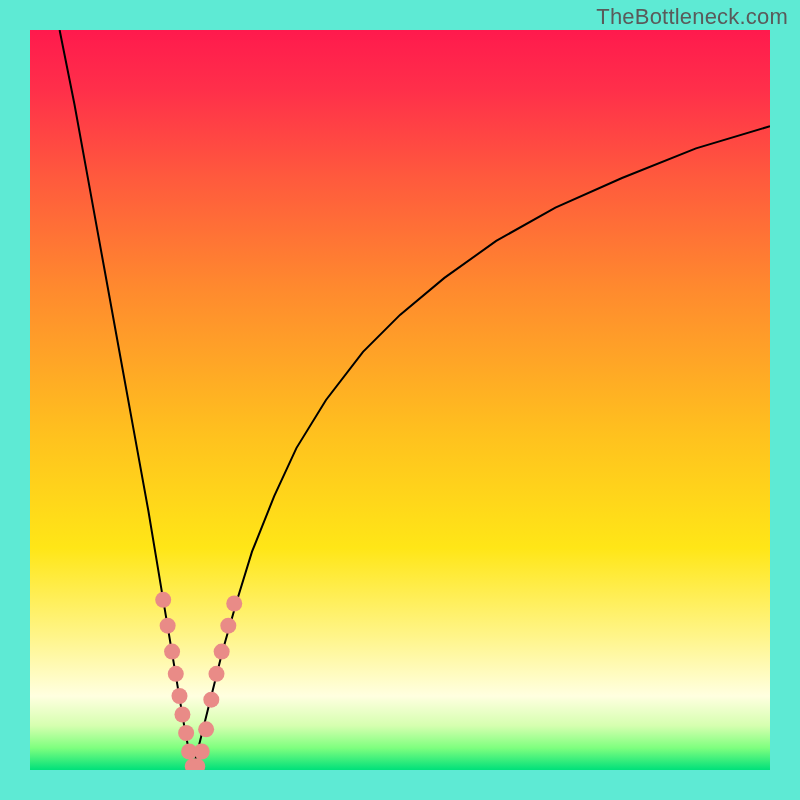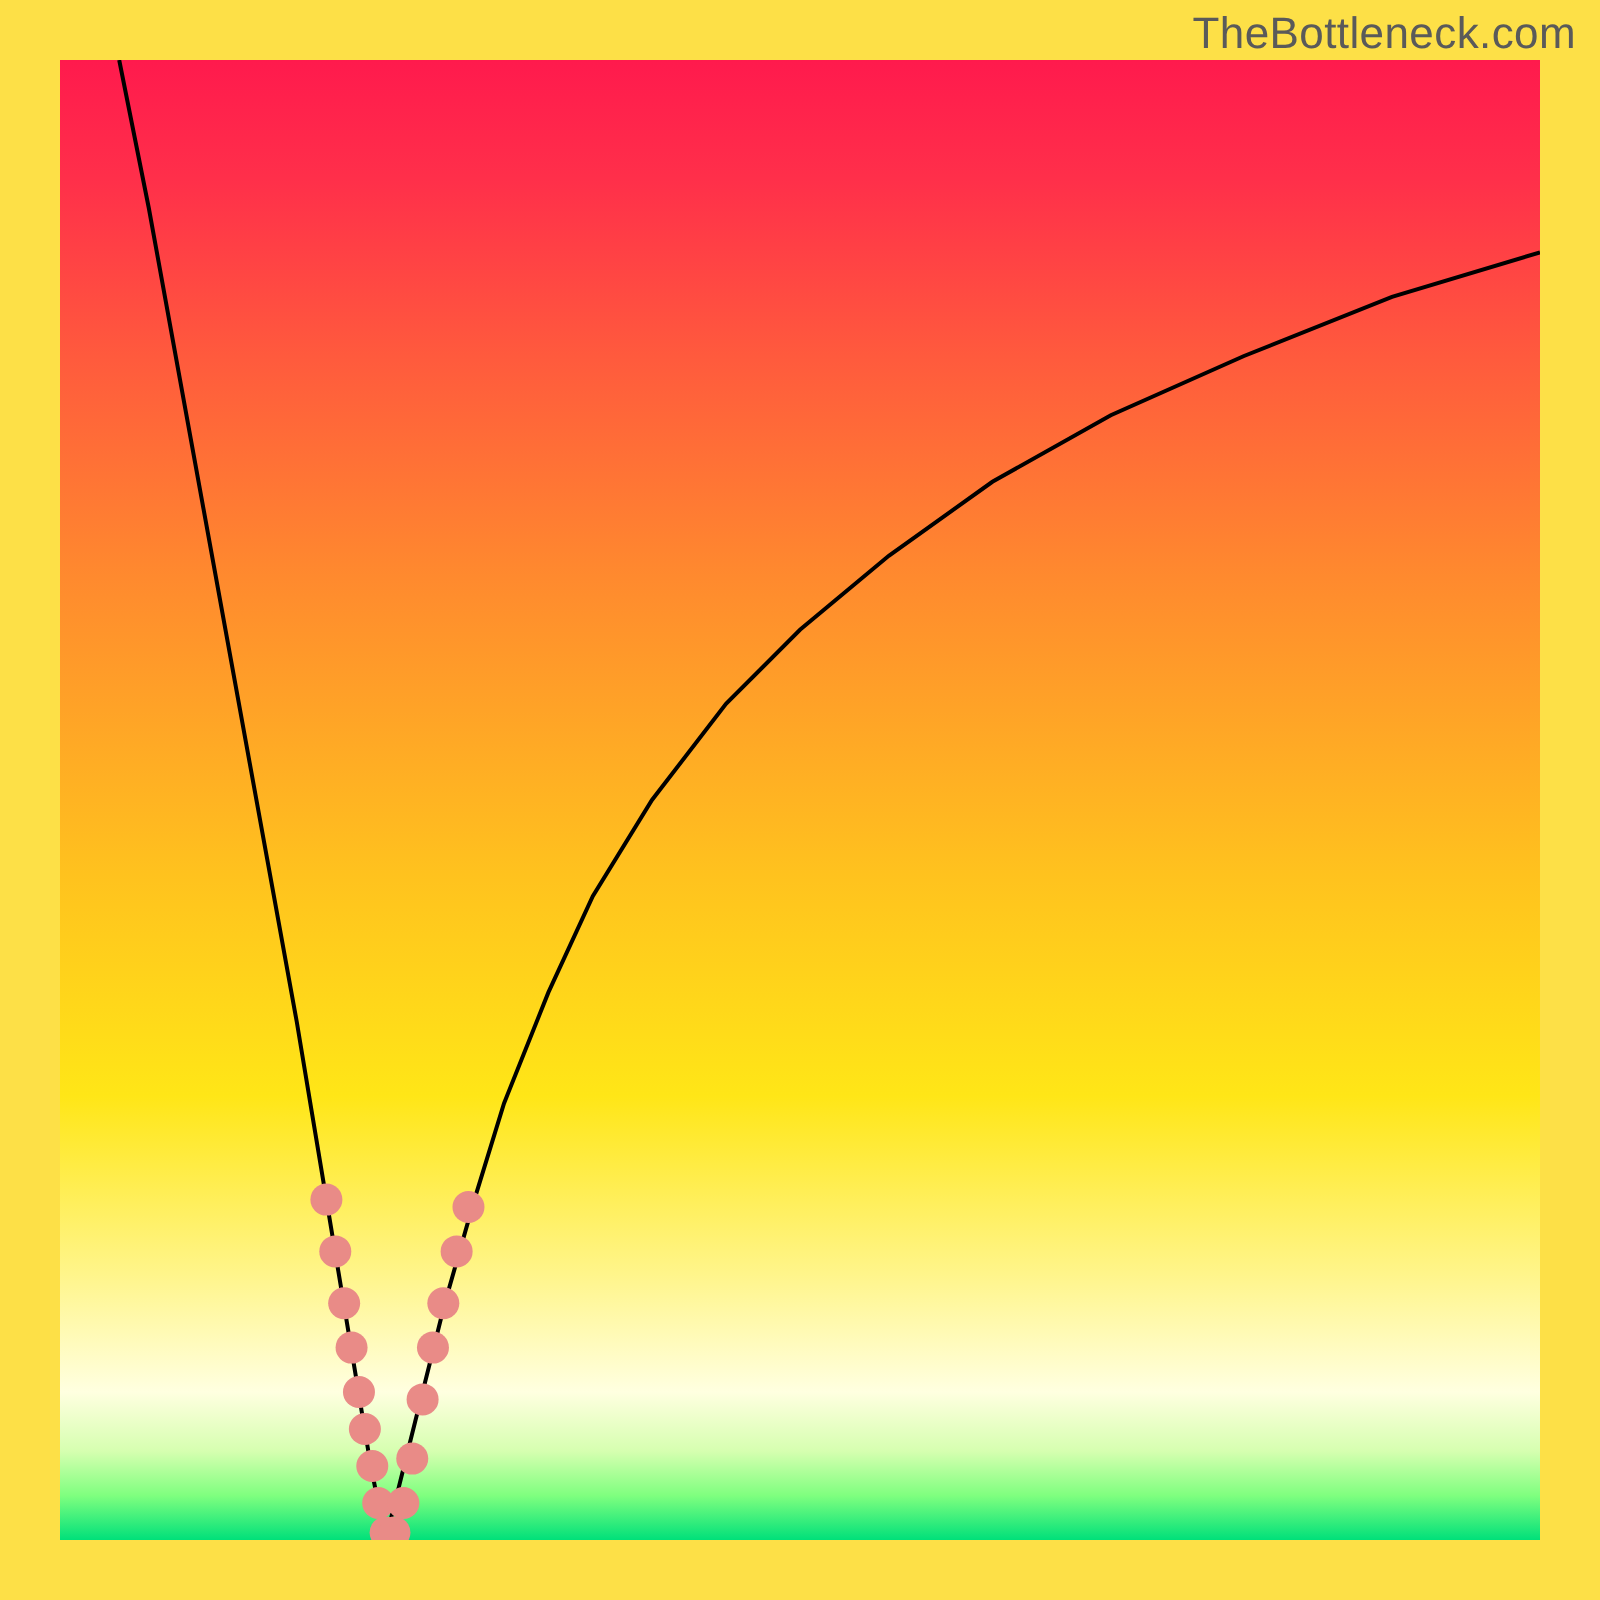--- a/index.html
+++ b/index.html
@@ -8,21 +8,21 @@
     width: 800px;
     height: 800px;
     overflow: hidden;
     background: #000;
     font-family: Arial, Helvetica, sans-serif;
   }
   .frame {
     position: absolute;
     left: 0; top: 0;
     width: 800px; height: 800px;
-    background: #fde047;
+    background: #5eead4;
   }
   .plot-area {
     position: absolute;
     left: 30px;
     top: 30px;
     width: 740px;
     height: 740px;
     overflow: hidden;
   }
   .gradient {

